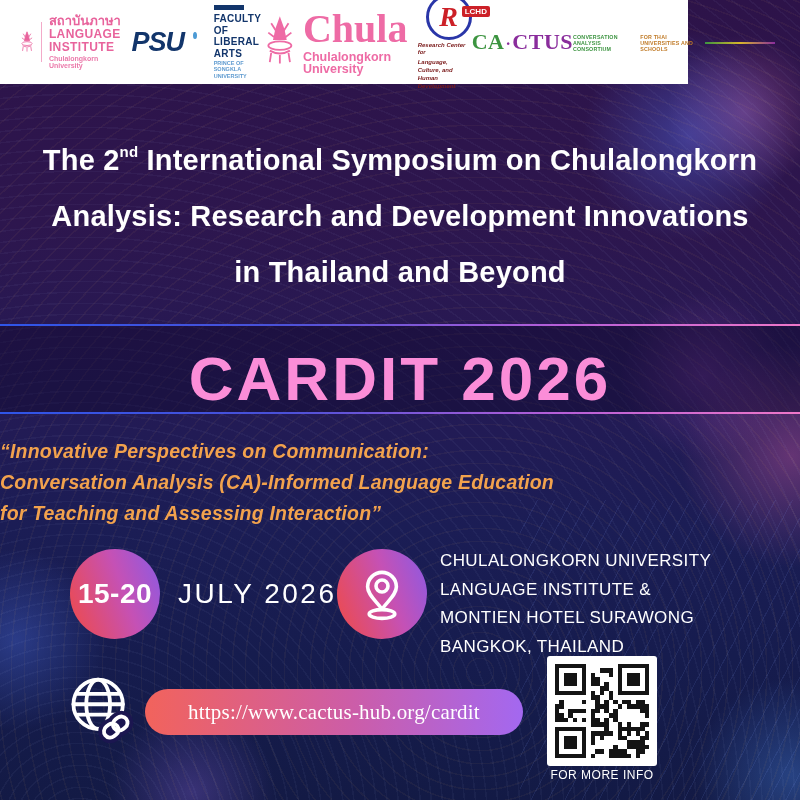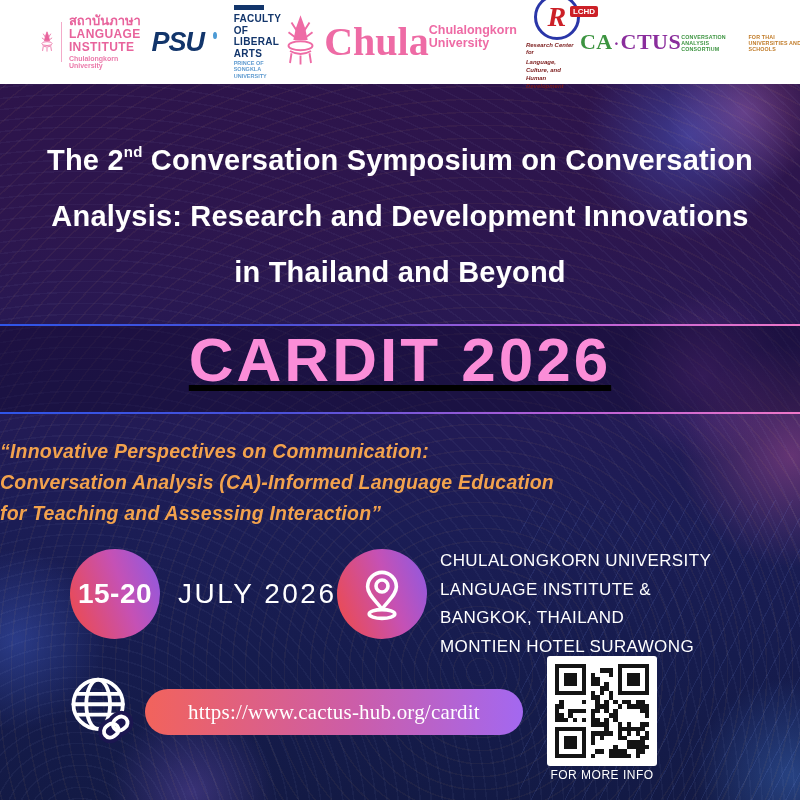--- a/index.html
+++ b/index.html
@@ -14,35 +14,35 @@
       radial-gradient(circle 120px at 24% 99%, rgba(145,105,230,.30), transparent 70%),
       radial-gradient(circle 140px at 99% 97%, rgba(80,150,255,.32), transparent 70%),
       linear-gradient(180deg,#2d1349 0%,#2d164e 28%,#251a55 48%,#1b1d55 66%,#161c4e 82%,#131a45 100%);}
   .poster::before{content:"";position:absolute;inset:0;pointer-events:none;
     background:
       repeating-radial-gradient(circle at 60% 84%, rgba(235,180,100,.05) 0 1.5px, transparent 1.5px 13px),
       repeating-radial-gradient(circle at 10% 104%, rgba(190,205,255,.045) 0 1.5px, transparent 1.5px 11px);}
   .diag{position:absolute;right:0;bottom:0;width:280px;height:300px;pointer-events:none;
     background:repeating-linear-gradient(118deg, rgba(130,160,255,.10) 0 1px, transparent 1px 15px);}
   
-  .header{position:absolute;top:0;left:0;width:800px;height:84px;background:#fff;z-index:4;
-    display:flex;align-items:center;justify-content:space-between;padding:0 40px;box-sizing:border-box;}
+  .header{position:absolute;top:0;left:0;width:688px;height:84px;background:#fff;z-index:4;
+    display:flex;align-items:center;justify-content:space-between;padding:0 20px;box-sizing:border-box;}
   .logo{display:flex;align-items:center;gap:7px;}
   .li-col{display:flex;flex-direction:column;line-height:1.1;color:#e8639c;}
   .li-thai{font-size:13px;font-weight:700;}
   .li-name{font-size:12px;font-weight:700;letter-spacing:.4px;}
   .li-sub{font-size:7px;font-weight:700;opacity:.85;}
   .li-div{width:1.5px;height:40px;background:#f3aac9;}
   .psu-mark{font-size:27px;font-weight:800;font-style:italic;color:#12356b;letter-spacing:-1px;}
   .psu-dot{width:7px;height:7px;border-radius:50%;background:#4d9bd5;margin:-14px 0 0 2px;}
   .psu-col{display:flex;flex-direction:column;line-height:1.15;margin-left:10px;}
   .psu-bar{width:30px;height:5px;background:#12356b;margin-bottom:3px;}
   .psu-l{font-size:10px;font-weight:800;color:#12356b;letter-spacing:.3px;}
   .psu-sub{font-size:5.5px;font-weight:700;color:#5f9bd0;margin-top:1px;}
-  .chula-col{display:flex;flex-direction:row;line-height:1;color:#ee6ba5;}
+  .chula-col{display:flex;flex-direction:column;line-height:1;color:#ee6ba5;}
   .chula-word{font-family:"Liberation Serif","DejaVu Serif",serif;font-weight:700;font-size:40px;}
   .chula-sub{font-size:12.5px;font-weight:700;margin-top:2px;}
   .rlchd{display:flex;flex-direction:column;align-items:flex-start;}
   .rlchd-top{position:relative;height:46px;margin-left:8px;}
   .rlchd-ring{width:40px;height:40px;border-radius:50%;border:3px solid #2a36a8;display:flex;align-items:center;justify-content:center;}
   .rlchd-r{font-family:"Liberation Serif","DejaVu Serif",serif;color:#cc2027;font-weight:800;font-size:28px;font-style:italic;}
   .rlchd-acr{position:absolute;left:36px;top:12px;background:#cc2027;color:#fff;font-size:8px;font-weight:800;padding:1px 3px;border-radius:2px;}
   .rlchd-cap{font-size:6px;font-weight:700;font-style:italic;color:#7a1a1a;line-height:1.3;margin-top:2px;}
   .cactus{display:flex;flex-direction:row;align-items:center;}
   .cactus-row{display:flex;align-items:baseline;font-family:"Liberation Serif","DejaVu Serif",serif;font-weight:800;font-size:22px;letter-spacing:.5px;}
@@ -51,21 +51,21 @@
   .cactus-ctus{color:#8a2d9c;}
   .cactus-cap1{font-size:5.3px;font-weight:700;color:#3c9440;margin-top:2px;letter-spacing:.2px;}
   .cactus-cap2{font-size:5.3px;font-weight:700;color:#c07a26;margin-top:1px;letter-spacing:.2px;}
   .cactus-bar{width:118px;height:2.5px;margin-top:2px;background:linear-gradient(90deg,#3c9440,#d8b62a,#8a2d9c);}
   
   .title{position:absolute;top:126px;left:0;width:800px;text-align:center;color:#fff;z-index:2;
     font-size:29px;font-weight:600;letter-spacing:.2px;line-height:56px;}
   .title sup{font-size:15px;position:relative;top:-2px;font-weight:600;}
   
   .band{position:absolute;top:324px;left:0;width:800px;height:90px;z-index:2;
-    background:rgba(14,5,40,.38);display:flex;align-items:flex-start;justify-content:center;text-decoration:underline;}
+    background:rgba(14,5,40,.38);display:flex;align-items:flex-end;justify-content:center;}
   .band-rule{position:absolute;left:0;width:800px;height:2px;
     background:linear-gradient(90deg,#2f55e8 0%,#4a51d8 35%,#b75fd8 70%,#ef77c8 100%);}
   .band-rule.top{top:0;} .band-rule.bot{bottom:0;}
   .event-name{font-size:62px;font-weight:800;letter-spacing:3px;color:#fb8dd8;}
   
   .theme{position:absolute;top:436px;left:0;width:800px;z-index:2;
     color:#f2a24d;font-weight:700;font-style:italic;font-size:19.5px;line-height:31px;letter-spacing:.2px;}
   
   .grad-circle{position:absolute;width:90px;height:90px;border-radius:50%;z-index:2;
     background:linear-gradient(70deg,#ea4b55 8%,#c551b5 58%,#9059e0 96%);
@@ -152,21 +152,21 @@
         <span class="cactus-dot">·</span>
         <span class="cactus-ctus">CTUS</span>
       </div>
       <span class="cactus-cap1">CONVERSATION ANALYSIS CONSORTIUM</span>
       <span class="cactus-cap2">FOR THAI UNIVERSITIES AND SCHOOLS</span>
       <span class="cactus-bar"></span>
     </div>
   </div>
 
   <div class="title">
-    <div><span>The 2</span><sup>nd</sup><span> Conversation Symposium on Conversation</span></div>
+    <div><span>The 2</span><sup>nd</sup><span> International Symposium on Chulalongkorn</span></div>
     <div>Analysis: Research and Development Innovations</div>
     <div>in Thailand and Beyond</div>
   </div>
 
   <div class="band">
     <div class="band-rule top"></div>
     <div class="event-name">CARDIT 2026</div>
     <div class="band-rule bot"></div>
   </div>
 
@@ -185,22 +185,22 @@
     <svg width="72" height="72" viewBox="0 0 90 90" fill="none" stroke="#fff" stroke-width="4.5" stroke-linecap="round" stroke-linejoin="round">
       <path d="M45 64 C38 54 27 46 27 36 A18 18 0 1 1 63 36 C63 46 52 54 45 64 Z"></path>
       <circle cx="45" cy="35" r="7.5"></circle>
       <ellipse cx="45" cy="70" rx="16" ry="5.5"></ellipse>
     </svg>
   </div>
 
   <div class="venue">
     <div>CHULALONGKORN UNIVERSITY</div>
     <div>LANGUAGE INSTITUTE &amp;</div>
+    <div>MONTIEN HOTEL SURAWONG</div>
     <div>BANGKOK, THAILAND</div>
-    <div>MONTIEN HOTEL SURAWONG</div>
   </div>
 
   <div class="globe">
     <svg width="76" height="76" viewBox="0 0 80 80" fill="none" stroke="#fff" stroke-width="4" stroke-linecap="round">
       <defs>
         <g id="lnk" transform="rotate(-38 56 58)">
           <rect x="41" y="52" width="16" height="13" rx="6.5"></rect>
           <rect x="53" y="52" width="16" height="13" rx="6.5"></rect>
         </g>
       </defs>

